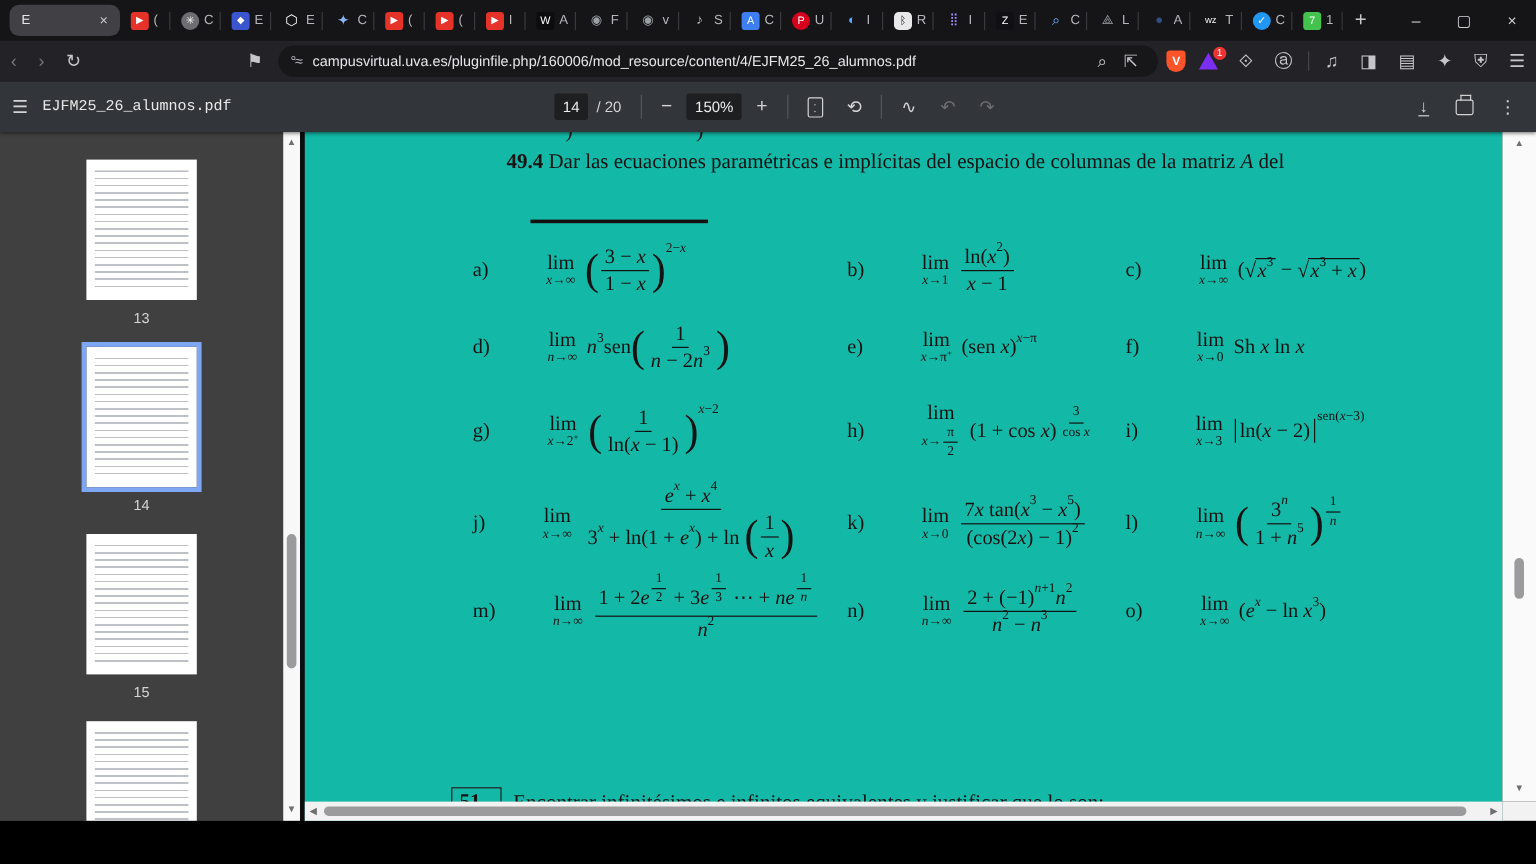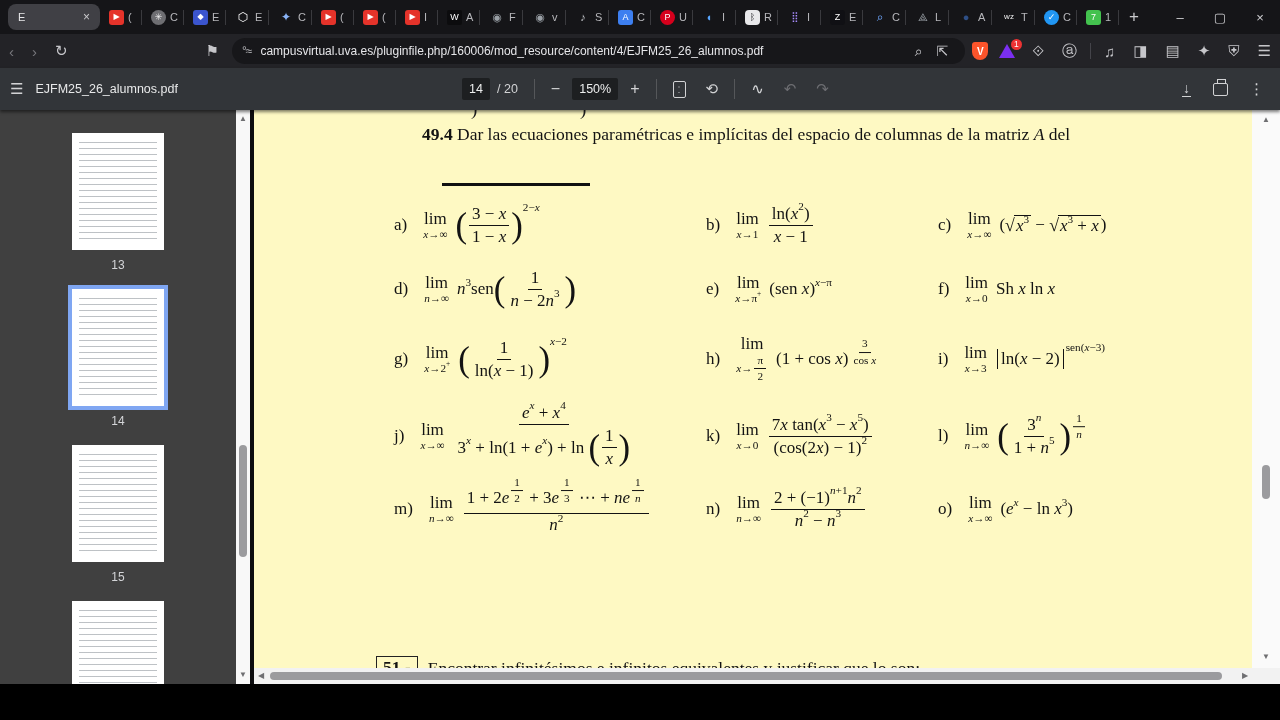--- a/index.html
+++ b/index.html
@@ -42,21 +42,21 @@
     border-bottom:14px solid #7b2ff2; position:relative; }
   .badge { position:absolute; top:-5px; right:-7px; background:#e33; color:#fff; font-size:8.5px;
     border-radius:7px; padding:0 3.5px; line-height:11px; }
   .nav-sep { width:1px; height:16px; background:#44444a; margin:0 4px; }
 
   
   #pdfbar { position:absolute; top:68px; left:0; width:1280px; height:42px; background:#323539;
     display:flex; align-items:center; box-shadow:0 2px 3px rgba(0,0,0,.5); z-index:5; }
   .pico { color:#d2d3d5; font-size:15px; padding:0 10px; }
   .pico.dim { color:#6d6e72; }
-  #fname { color:#e8e9ea; font-size:12.5px; margin-left:2px; }
+  #fname { color:#e8e9ea; font-size:12.5px; margin-left:2px;font-family:Liberation Mono, monospace; }
   #pagegrp { position:absolute; left:462px; display:flex; align-items:center; }
   .darkbox { background:#1d1f21; color:#eceded; border:none; border-radius:2px; text-align:center;
     font-size:12.5px; height:22px; }
   #pagein { width:28px; }
   #pagetotal { color:#d2d3d5; font-size:12.5px; margin:0 10px 0 7px; }
   .pbar-sep { width:1px; height:20px; background:#55575a; margin:0 6px; }
   #zoomout,#zoomin { color:#d2d3d5; font-size:16px; padding:0 10px; }
   #zoombox { width:46px; margin:0 2px; }
   .fit-ic { width:13px; height:17px; border:1.4px solid #d2d3d5; border-radius:2px; margin:0 10px;
     display:flex; align-items:center; justify-content:center; color:#d2d3d5; font-size:9px; }
@@ -76,21 +76,21 @@
   .thumb.sel { outline:4px solid #7fa6f2; }
   .tlines { width:100%; height:100%; background:repeating-linear-gradient(180deg,#9aa0a6 0 1.3px,transparent 1.3px 6px); opacity:.65; }
   .tnum { color:#d4d5d8; font-size:12px; margin:8px 0 17px 0; flex:0 0 auto; }
   #sb-scroll { position:absolute; left:236px; top:0; width:14px; height:574px; background:#f8f8f8; }
   #main-divider { position:absolute; left:250px; top:0; width:4px; height:574px; background:#0d0d0f; }
 
   .sb-arrow { position:absolute; left:0; width:14px; text-align:center; color:#6f6f72; font-size:8px; }
   .sb-thumbbar { position:absolute; left:3px; width:8px; background:#9b9b9e; border-radius:4px; }
 
   
-  #content { position:absolute; left:254px; top:0; width:998px; height:574px; background:#fef9c3; overflow:hidden; }
+  #content { position:absolute; left:254px; top:0; width:998px; height:574px; background:#14b8a6; overflow:hidden; }
   #vscroll { position:absolute; left:1252px; top:0; width:28px; height:558px; background:#fafafa; }
   #vscroll .sb-arrow { width:28px; }
   #corner { position:absolute; left:1252px; top:558px; width:28px; height:16px; background:#f2f2f2; }
   #hscroll { position:absolute; left:254px; top:558px; width:998px; height:16px; background:#f2f2f2; z-index:4; }
   .h-arrow { position:absolute; top:0; height:16px; width:14px; color:#6f6f72; font-size:8px; text-align:center; line-height:16px; }
   #h-thumb { position:absolute; left:16px; top:4px; width:952px; height:8px; background:#9b9b9e; border-radius:4px; }
 
   
   .doc { font-family:"Liberation Serif", serif; color:#131313; }
   #frag { height:9px; overflow:hidden; position:relative; margin-top:0; }
@@ -114,21 +114,21 @@
     font-family:"Liberation Serif", serif; }
   .mrow { display:inline-flex; align-items:center; white-space:pre; }
   .mi { font-style:italic; white-space:pre; }
   .mu { font-style:normal; white-space:pre; }
   .mfrac { display:inline-flex; flex-direction:column; align-items:center; vertical-align:middle;
     margin:0 2px; line-height:1.18; }
   .mfrac > .num { padding:0 3px 1px 3px; border-bottom:1px solid #131313; display:inline-flex; justify-content:center; }
   .mfrac > .den { padding:1px 3px 0 3px; display:inline-flex; justify-content:center; }
   .msup { font-size:.66em; transform:translateY(-.62em); display:inline-flex; }
   .msup.hi { align-self:flex-start; transform:translateY(-.25em); }
-  .mlim { display:inline-flex; flex-direction:column; align-items:center; line-height:1.05; margin-right:8px; }
+  .mlim { display:inline-flex; flex-direction:column; align-items:center; line-height:1.05; margin-right:8px;margin-left:32px; }
   .mlim > .lb { font-size:.66em; margin-top:1px; }
   .msqrt { display:inline-flex; align-items:center; }
   .msqrt > .rad { font-size:1.05em; margin-right:-1px; }
   .msqrt > .bod { border-top:1px solid #131313; padding:0 2px; display:inline-flex; align-items:center; }
   .mpar { line-height:1; align-self:center; font-weight:400; }
   .mpar.big { font-size:2.05em; font-weight:300; transform:scaleY(1.05); }
   .mabs { border-left:1px solid #131313; border-right:1px solid #131313; padding:0 3px;
     display:inline-flex; align-items:center; margin:0 2px; }
 </style>
 </head>

